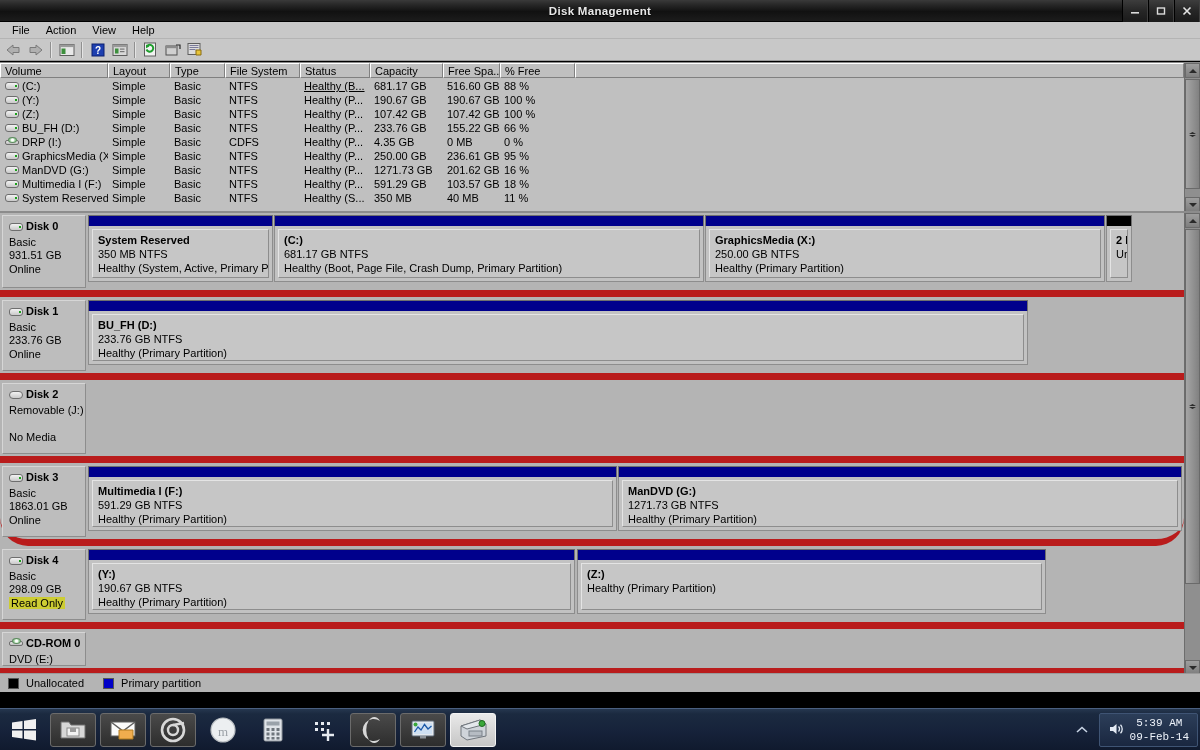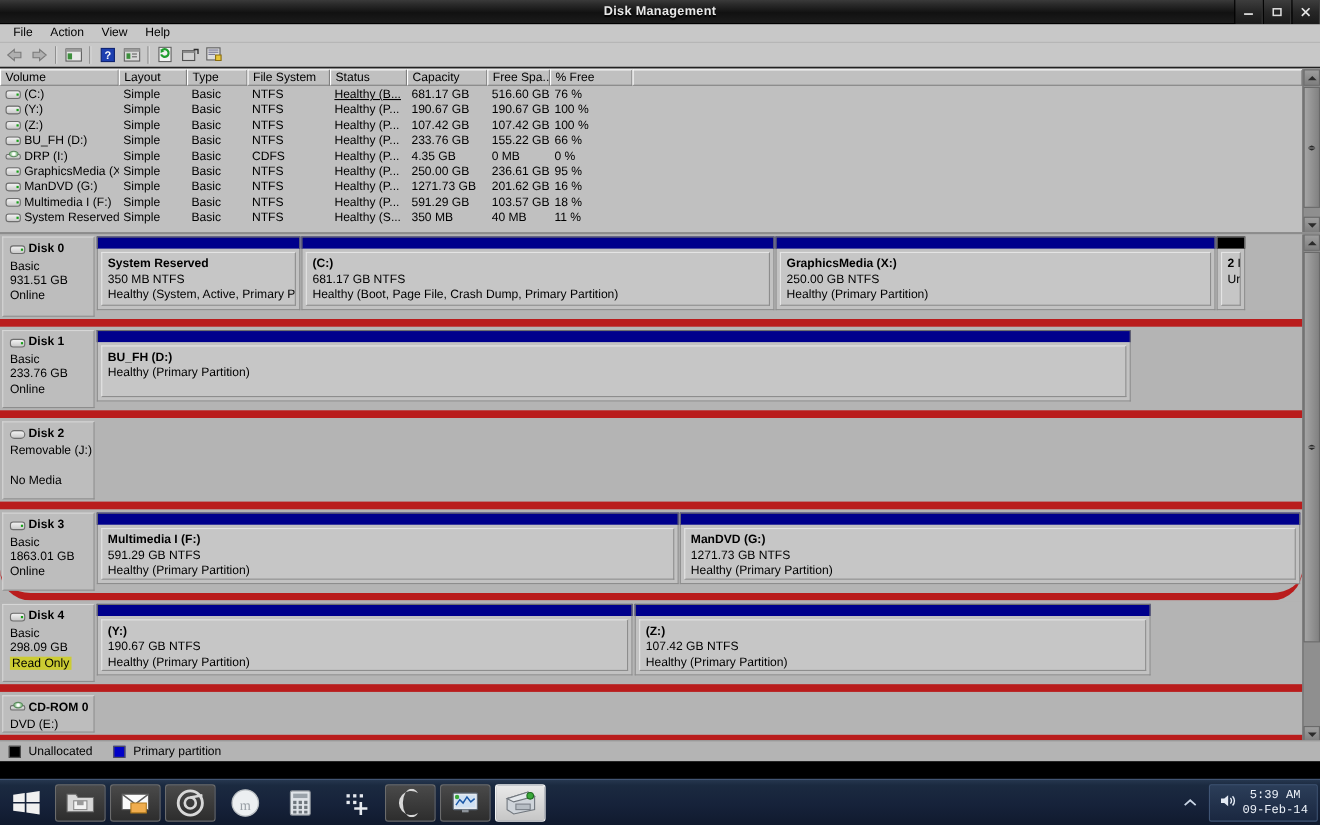--- a/index.html
+++ b/index.html
@@ -335,21 +335,21 @@
               <span class="led"></span>
             </span>
             <span>(C:)</span>
           </div>
           <div class="c" style="width: 62px;">Simple</div>
           <div class="c" style="width: 55px;">Basic</div>
           <div class="c" style="width: 75px;">NTFS</div>
           <div class="c" style="width: 70px; text-decoration: underline;">Healthy (B...</div>
           <div class="c" style="width: 73px;">681.17 GB</div>
           <div class="c" style="width: 57px;">516.60 GB</div>
-          <div class="c" style="width: 75px;">76 %</div>
+          <div class="c" style="width: 75px;">88 %</div>
         </div>
         <div class="vrow">
           <div class="c vol" style="width: 108px;">
             <span class="drive-icon">
               <span class="body"></span>
               <span class="led"></span>
             </span>
             <span>(Y:)</span>
           </div>
           <div class="c" style="width: 62px;">Simple</div>
@@ -524,21 +524,20 @@
             <div class="inner">
               <div class="pl b">(Y:)</div>
               <div class="pl">190.67 GB NTFS</div>
               <div class="pl">Healthy (Primary Partition)</div>
             </div>
           </div>
           <div class="part" style="left: 489px; width: 469px;">
             <div class="capbar"></div>
             <div class="inner">
               <div class="pl b">(Z:)</div>
-              <div class="pl">107.42 GB NTFS</div>
               <div class="pl">Healthy (Primary Partition)</div>
             </div>
           </div>
         </div>
       </div>
       <div class="diskrow" style="top: 251px; height: 82px; border-radius: 28px;">
         <div class="diskinfo">
           <div class="dline dtitle">
             <span class="drive-icon">
               <span class="body"></span>
@@ -594,20 +593,21 @@
           </div>
           <div class="dline">Basic</div>
           <div class="dline">233.76 GB</div>
           <div class="dline">Online</div>
         </div>
         <div class="partarea">
           <div class="part" style="left: 0px; width: 940px;">
             <div class="capbar"></div>
             <div class="inner">
               <div class="pl b">BU_FH  (D:)</div>
+              <div class="pl">233.76 GB NTFS</div>
               <div class="pl">Healthy (Primary Partition)</div>
             </div>
           </div>
         </div>
       </div>
       <div class="diskrow" style="top: 0px; height: 84px;">
         <div class="diskinfo">
           <div class="dline dtitle">
             <span class="drive-icon">
               <span class="body"></span>

